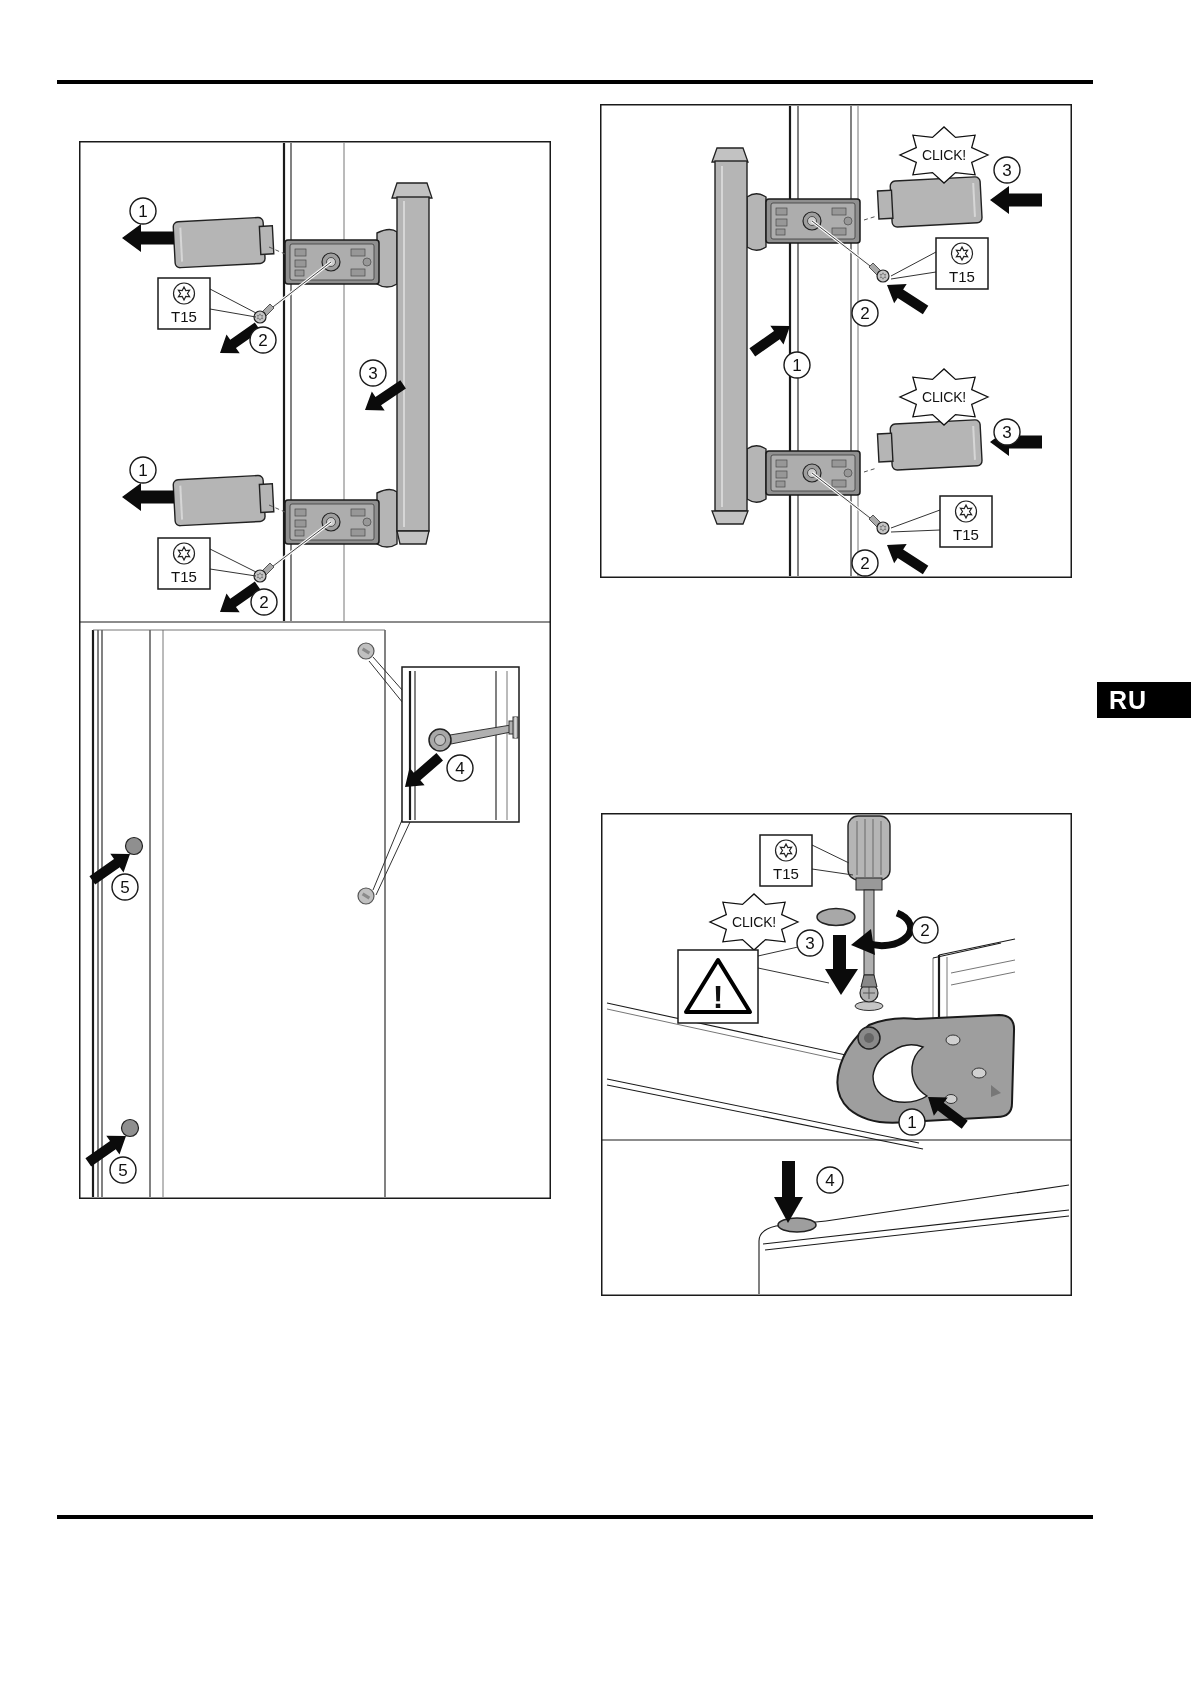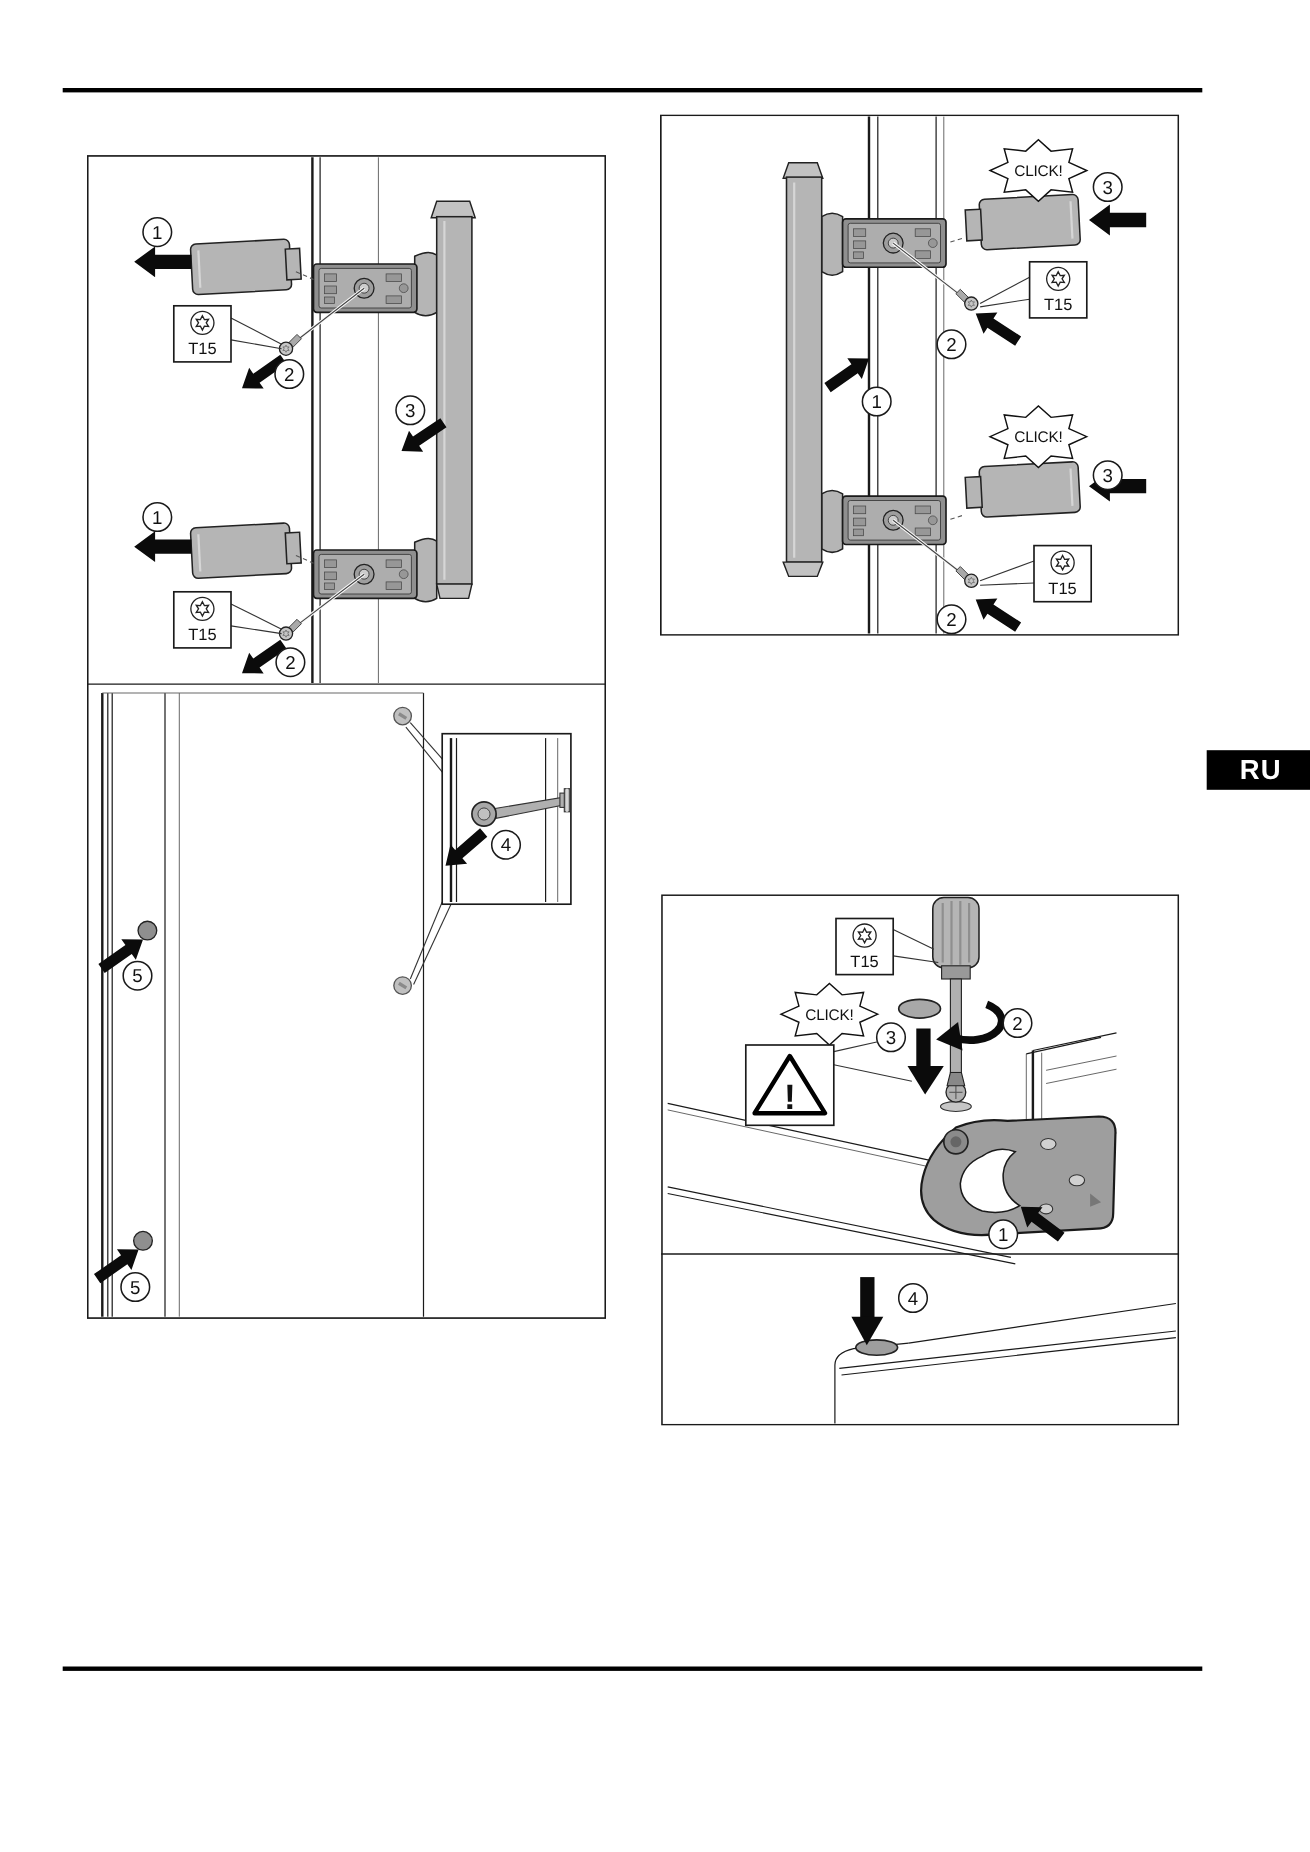--- a/index.html
+++ b/index.html
@@ -1,20 +1,20 @@
 <!DOCTYPE html>
 <html><head>
 <meta charset="utf-8">
 <style>
   html,body{margin:0;padding:0;}
   body{width:1191px;height:1684px;background:#ffffff;font-family:"Liberation Sans",sans-serif;}
   .page{position:relative;width:1191px;height:1684px;background:#fff;overflow:hidden;}
   .rule{position:absolute;background:#000;}
   .ru-tab{position:absolute;left:1097px;top:682px;width:94px;height:36px;background:#000;color:#fff;
-          font-size:25px;font-weight:700;line-height:36px;padding-left:30px;box-sizing:border-box;letter-spacing:1px;}
+          font-size:25px;font-weight:700;line-height:36px;padding-left:12px;box-sizing:border-box;letter-spacing:1px;}
   svg.panel{position:absolute;}
   svg text{font-family:"Liberation Sans",sans-serif;fill:#111;}
   .dg{font-size:17px;text-anchor:middle;}
   .t15{font-size:15px;text-anchor:middle;}
   .ck{font-size:14px;text-anchor:middle;letter-spacing:-0.2px;}
   .wm{font-size:32px;font-weight:bold;text-anchor:middle;}
   .border{fill:none;stroke:#1a1a1a;stroke-width:1.5;}
   .div{stroke:#1a1a1a;stroke-width:1.2;}
   .d2{stroke:#1a1a1a;stroke-width:2.2;}
   .d1{stroke:#1a1a1a;stroke-width:1.1;}

